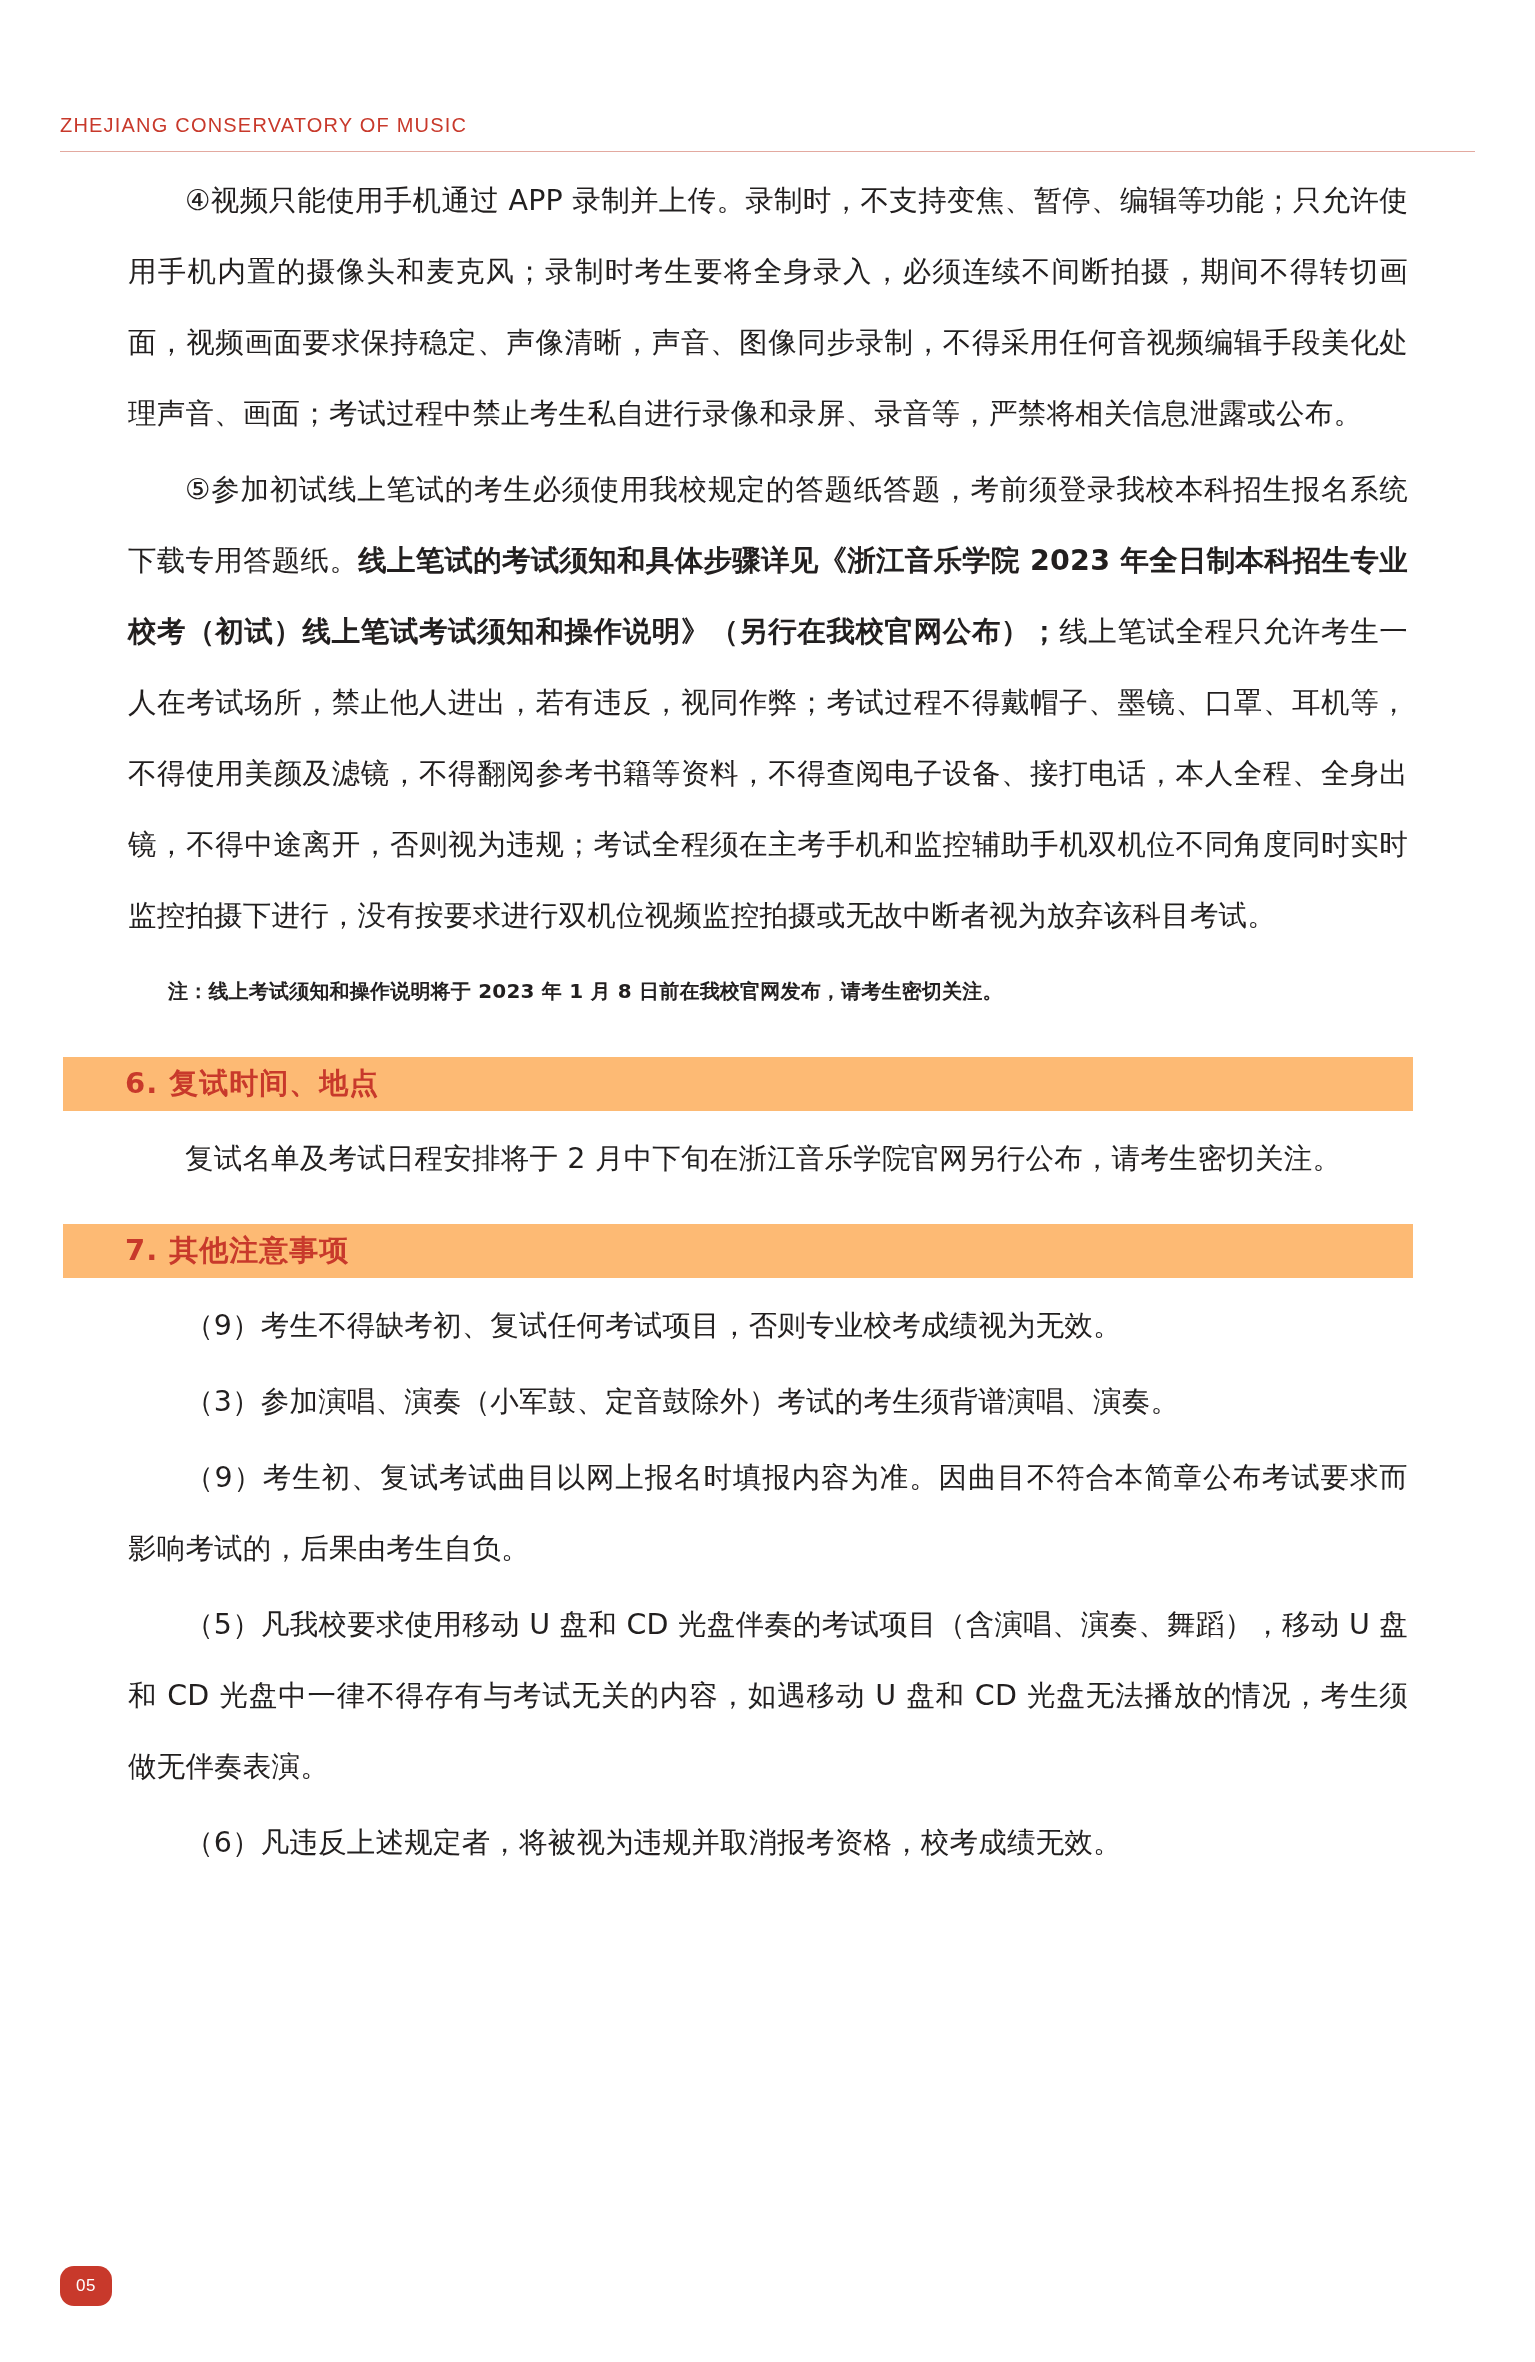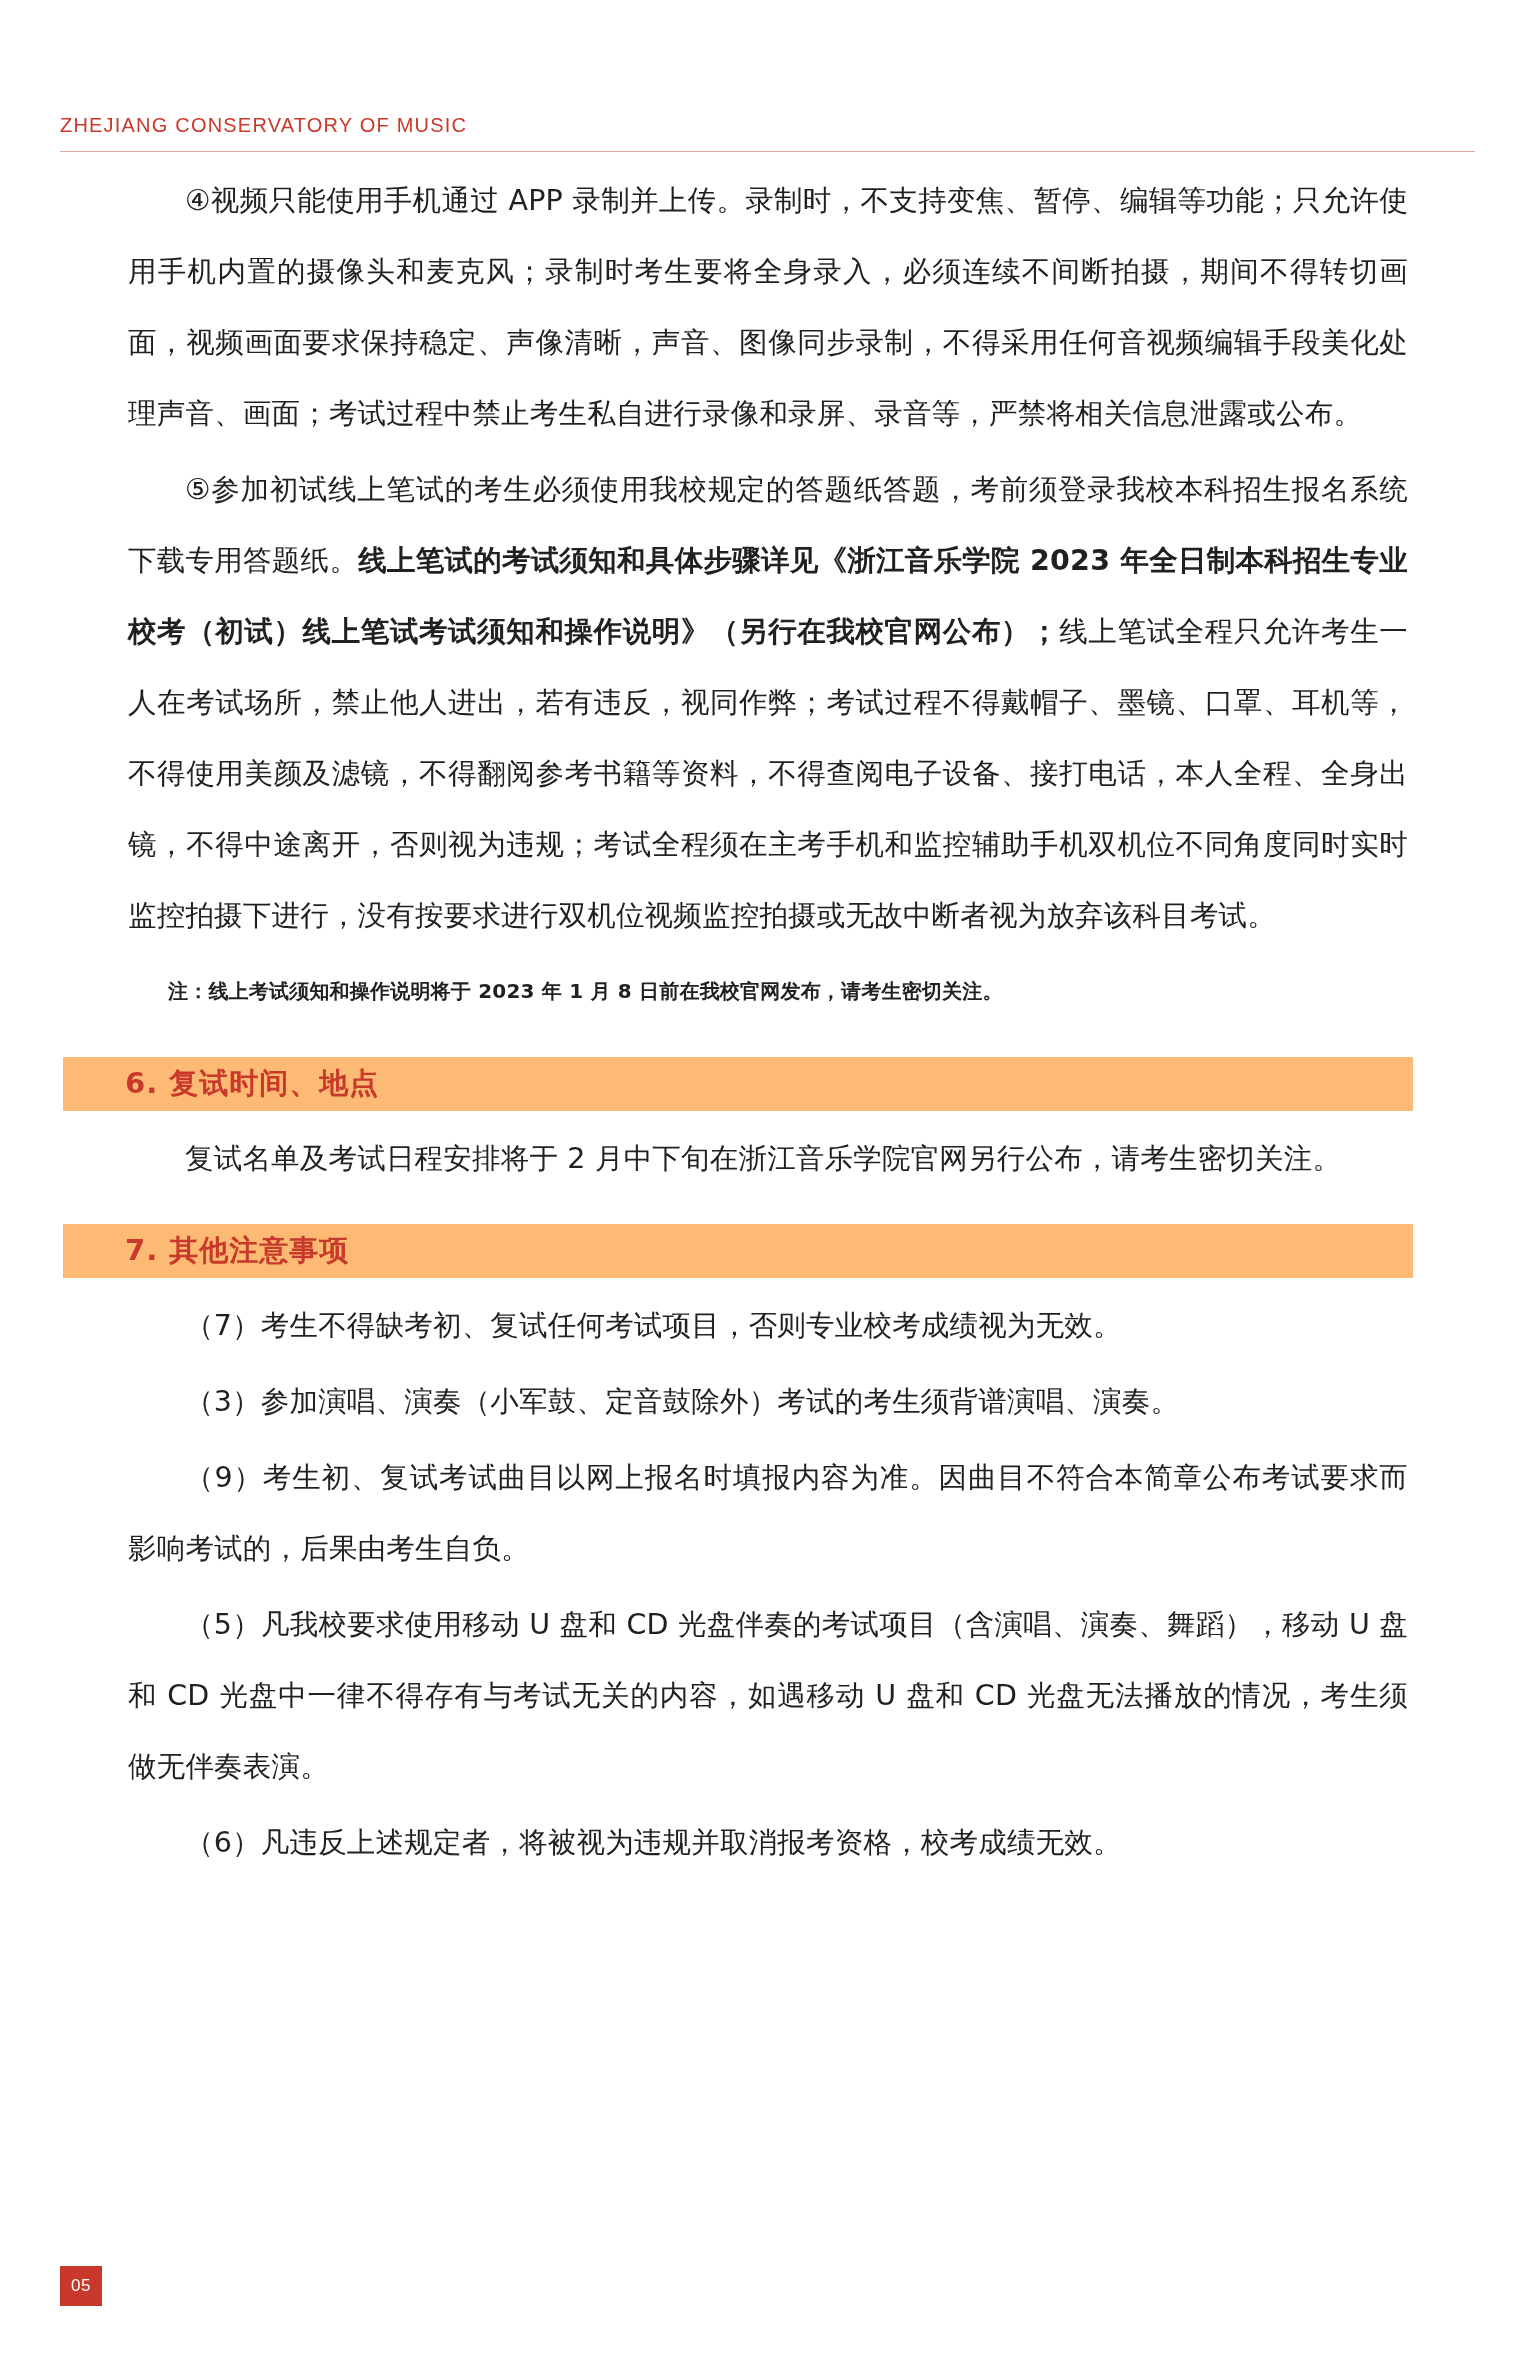--- a/index.html
+++ b/index.html
@@ -85,30 +85,31 @@
     font-size: 29px;
     padding-left: 62px;
     letter-spacing: 1px;
     font-family: "DejaVu Sans", "Liberation Sans", sans-serif;
   }
   
   .page-number {
     position: absolute;
     left: 60px;
     bottom: 56px;
-    width: 42px;
+    width: 52px;
     height: 40px;
     background: #c8392b;
     color: #ffffff;
     font-size: 17px;
     display: flex;
     align-items: center;
     justify-content: center;
     letter-spacing: 0.5px;
     font-family: "Liberation Sans", "DejaVu Sans", sans-serif;
+    border-radius: 14px;
   }
 </style>
 </head>
 <body>
 
 <div class="page">
 
   <div class="header">
     <div class="header-title">ZHEJIANG CONSERVATORY OF MUSIC</div>
     <div class="header-rule"></div>
@@ -125,21 +126,21 @@
     <div class="section-bar">
       <span class="label">6. 复试时间、地点</span>
     </div>
 
     <p class="indent">复试名单及考试日程安排将于 2 月中下旬在浙江音乐学院官网另行公布，请考生密切关注。</p>
 
     <div class="section-bar">
       <span class="label">7. 其他注意事项</span>
     </div>
 
-    <p class="indent">（7）考生不得缺考初、复试任何考试项目，否则专业校考成绩视为无效。</p>
+    <p class="indent">（9）考生不得缺考初、复试任何考试项目，否则专业校考成绩视为无效。</p>
     <p class="indent">（3）参加演唱、演奏（小军鼓、定音鼓除外）考试的考生须背谱演唱、演奏。</p>
     <p class="indent">（9）考生初、复试考试曲目以网上报名时填报内容为准。因曲目不符合本简章公布考试要求而影响考试的，后果由考生自负。</p>
     <p class="indent">（5）凡我校要求使用移动 U 盘和 CD 光盘伴奏的考试项目（含演唱、演奏、舞蹈），移动 U 盘和 CD 光盘中一律不得存有与考试无关的内容，如遇移动 U 盘和 CD 光盘无法播放的情况，考生须做无伴奏表演。</p>
     <p class="indent">（6）凡违反上述规定者，将被视为违规并取消报考资格，校考成绩无效。</p>
 
   </div>
 
   <div class="page-number">05</div>
 
 </div>

